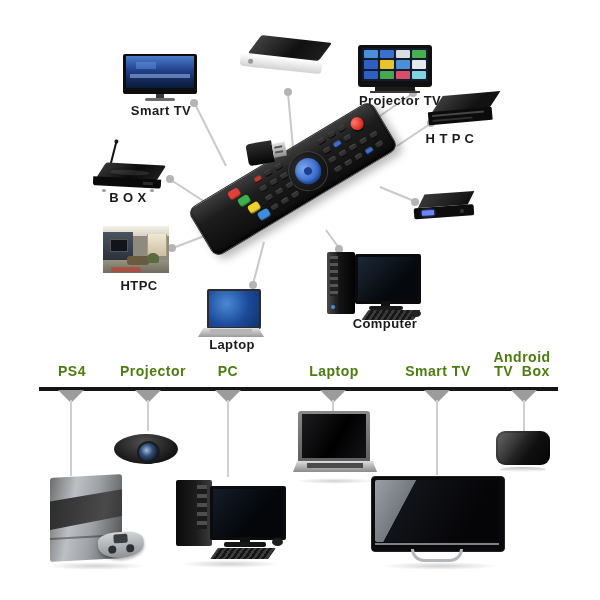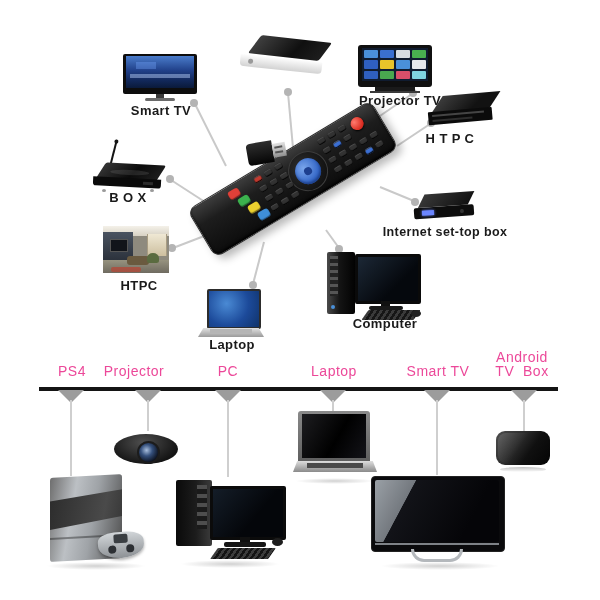--- a/index.html
+++ b/index.html
@@ -2,21 +2,21 @@
 <html><head>
 <meta charset="utf-8">
 <style>
   html,body{margin:0;padding:0;background:#fff;}
   #stage{position:relative;width:600px;height:600px;background:#ffffff;overflow:hidden;
          font-family:"Liberation Sans",sans-serif;}
   
   .lbl{position:absolute;font-weight:700;color:#1a1a1a;font-size:13px;white-space:pre;
        transform:translateX(-50%);letter-spacing:.4px;}
   .lbl.sm{font-size:12.5px;}
-  .blbl{position:absolute;font-weight:400;color:#ec4899;font-size:14px;white-space:pre;
+  .blbl{position:absolute;font-weight:700;color:#4d7c0f;font-size:14px;white-space:pre;
         transform:translateX(-50%);letter-spacing:.5px;}
   
   svg.connectors{position:absolute;left:0;top:0;}
   
   .timeline{position:absolute;left:39px;top:387px;width:519px;height:4px;background:#141414;}
   .tri{position:absolute;top:390px;width:0;height:0;border-left:13px solid transparent;
        border-right:13px solid transparent;border-top:13px solid #9c9c9c;transform:translateX(-50%);}
   .vline{position:absolute;width:2px;background:#cfcfcf;transform:translateX(-50%);}
   
   .remote{position:absolute;left:186px;top:151px;width:212px;height:54px;transform:rotate(-31deg);
@@ -264,21 +264,20 @@
     <div class="foot1"></div>
     <div class="foot2"></div>
   </div>
   <div class="lbl" style="left:128px;top:190px;">B O X</div>
 
   <div class="stb">
     <div class="top"></div>
     <div class="front"></div>
     <div class="disp"></div>
   </div>
-  <div class="lbl sm" style="left:445px;top:225px;">Internet set-top box</div>
 
   <div class="room">
     <div class="ceil"></div>
     <div class="wall"></div>
     <div class="tv"></div>
     <div class="win"></div>
     <div class="floor"></div>
     <div class="sofa"></div>
     <div class="plant"></div>
     <div class="rug"></div>
@@ -348,21 +347,21 @@
 
   <div class="timeline"></div>
   <div class="tri" style="left:71px;"></div>
   <div class="tri" style="left:148px;"></div>
   <div class="tri" style="left:228px;"></div>
   <div class="tri" style="left:333px;"></div>
   <div class="tri" style="left:437px;"></div>
   <div class="tri" style="left:524px;"></div>
 
   <div class="blbl" style="left:72px;top:363px;">PS4</div>
-  <div class="blbl" style="left:134px;top:363px;">Projector</div>
+  <div class="blbl" style="left:153px;top:363px;">Projector</div>
   <div class="blbl" style="left:228px;top:363px;">PC</div>
   <div class="blbl" style="left:334px;top:363px;">Laptop</div>
   <div class="blbl" style="left:438px;top:363px;">Smart TV</div>
   <div class="blbl" style="left:522px;top:349px;">Android</div>
   <div class="blbl" style="left:522px;top:363px;">TV  Box</div>
 
   <div class="vline" style="left:71px;top:400px;height:76px;"></div>
   <div class="vline" style="left:148px;top:400px;height:31px;"></div>
   <div class="vline" style="left:228px;top:400px;height:77px;"></div>
   <div class="vline" style="left:333px;top:400px;height:12px;"></div>

